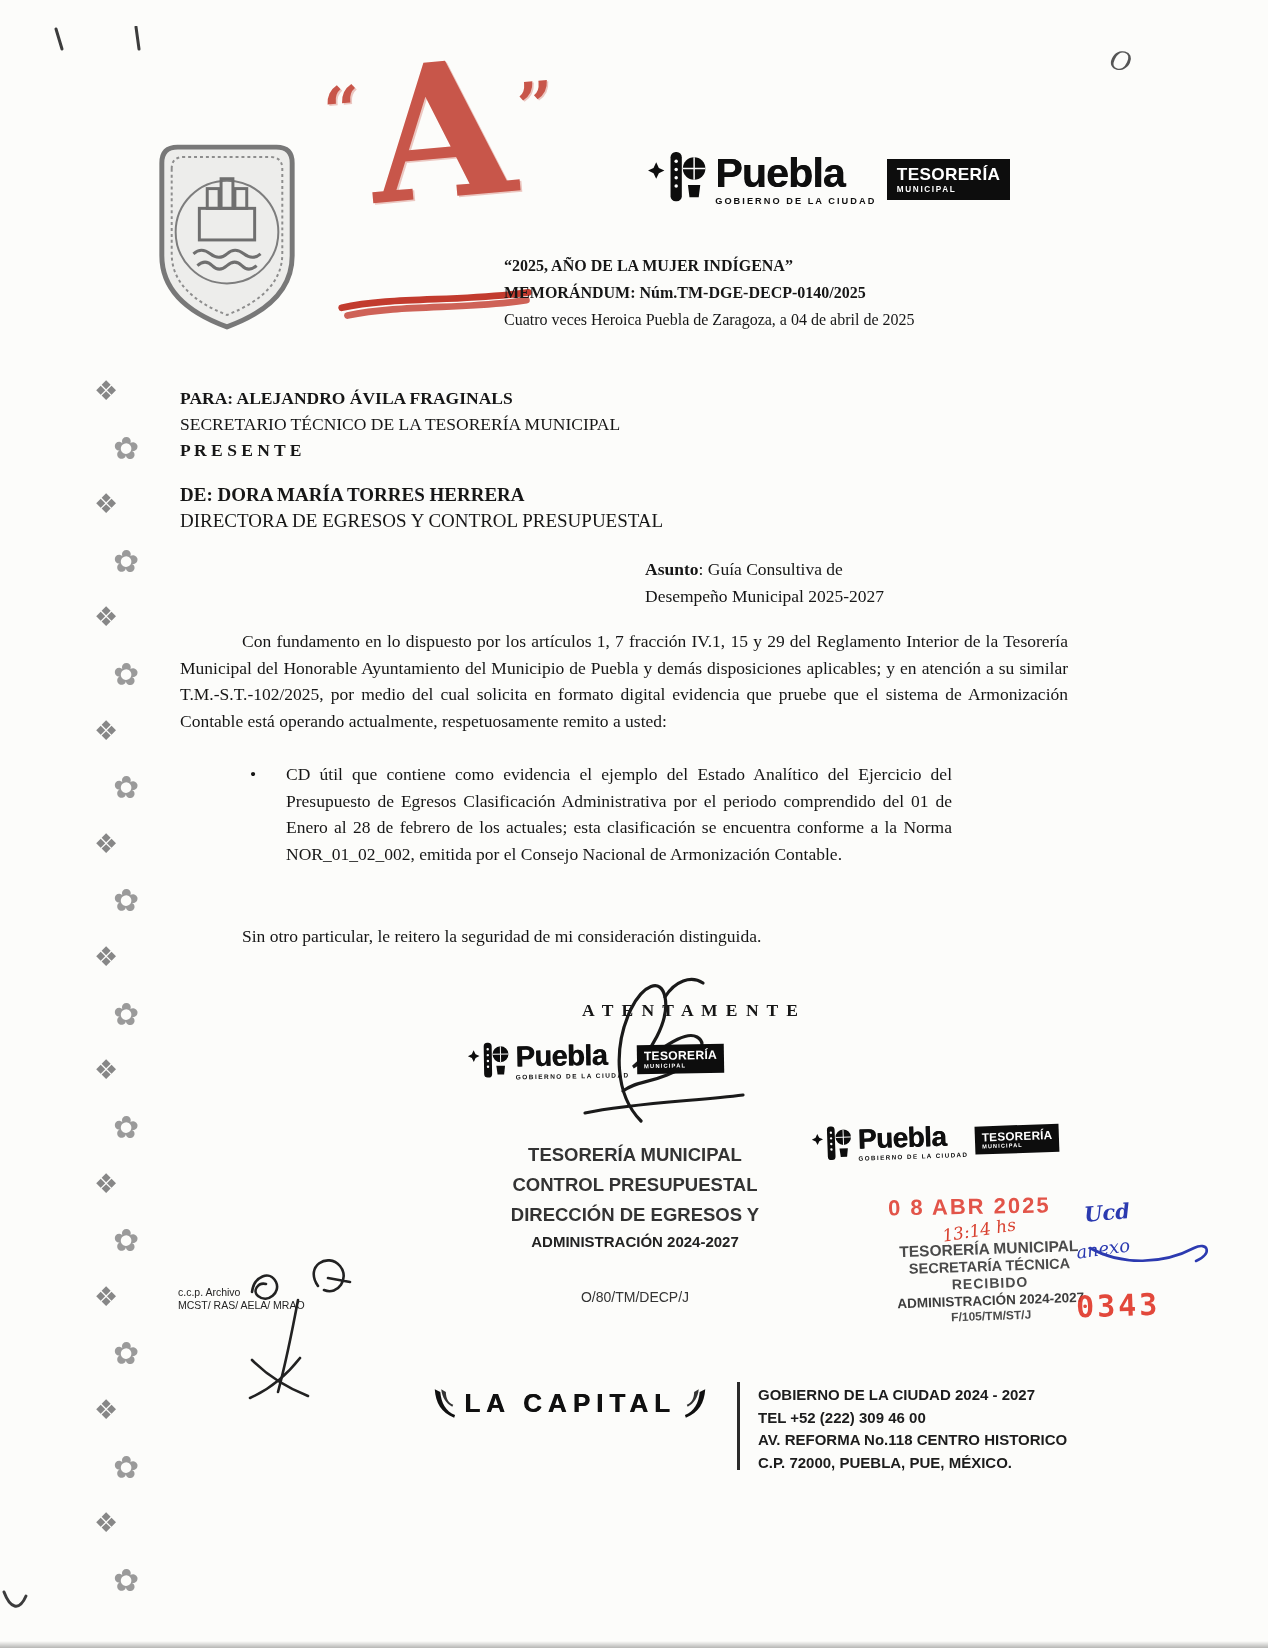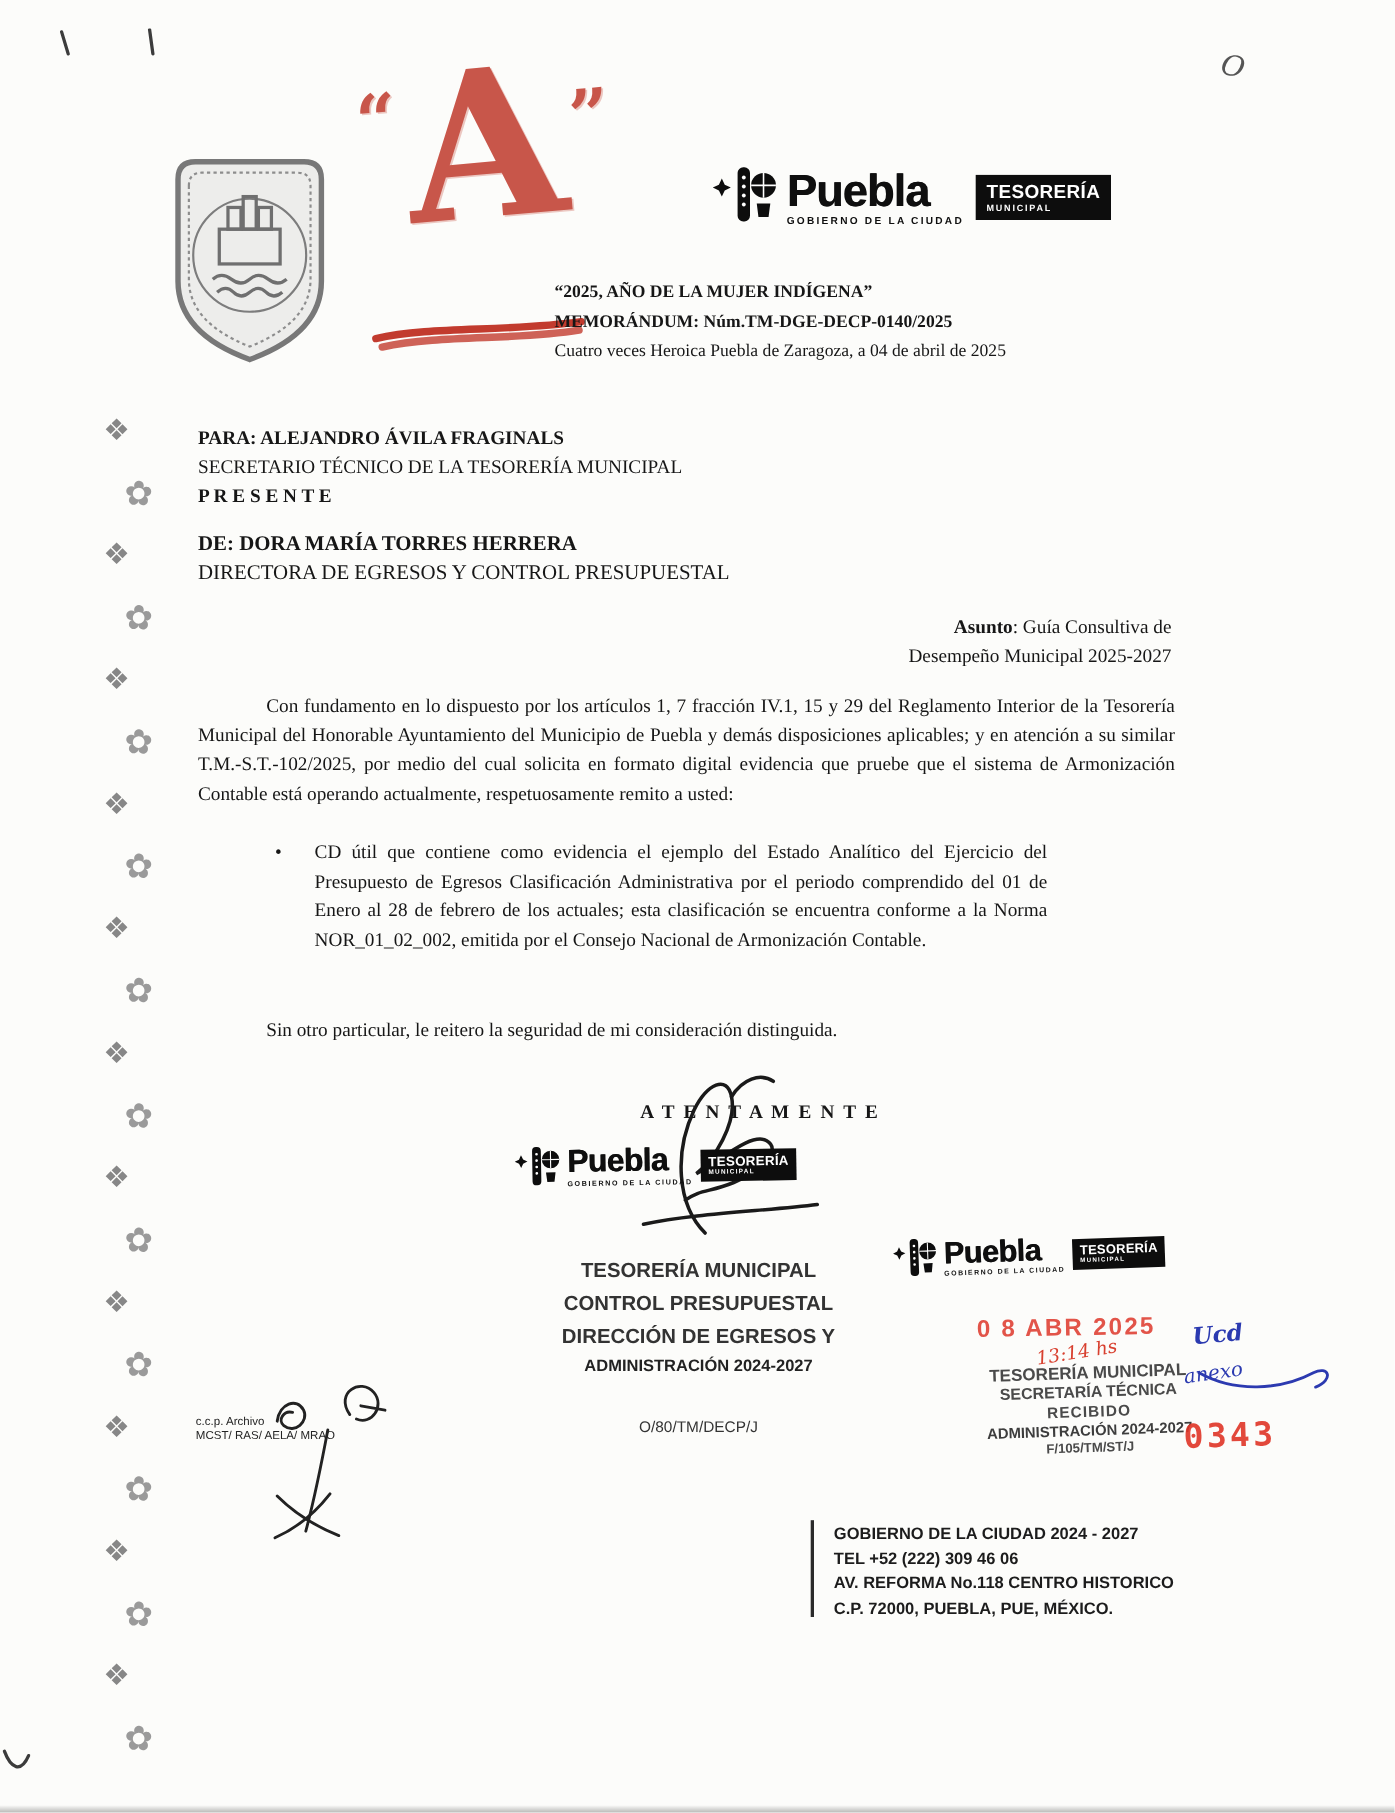--- a/index.html
+++ b/index.html
@@ -70,21 +70,21 @@
     position:absolute; right:204px; top:252px; text-align:left;
     font-size:16px; line-height:27px; width:560px;
   }
   .header-lines .b { font-weight:bold; }
 
   
   .recipient { position:absolute; left:180px; top:385px; font-size:17.5px; line-height:26px; }
   .sender    { position:absolute; left:180px; top:482px; font-size:19px; line-height:26px; }
   .b-line { font-weight:bold; }
   .subject {
-    position:absolute; right:203px; top:556px; text-align:right;
+    position:absolute; right:203px; top:556px; text-align:left;
     font-size:17.5px; line-height:27px; width:420px;
   }
   .paragraph {
     position:absolute; left:180px; top:628px; width:888px;
     font-size:17.5px; line-height:26.5px; text-align:justify; text-indent:62px;
   }
   .bullet-item { position:absolute; left:250px; top:761px; width:702px; display:flex; }
   .bullet-marker { font-size:17.5px; line-height:26.5px; width:36px; flex:none; }
   .bullet-text { font-size:17.5px; line-height:26.5px; text-align:justify; flex:1; }
   .closing { position:absolute; left:242px; top:926px; font-size:17.5px; }
@@ -369,24 +369,35 @@
     <path class="ink-pen" d="M14 42 c2 -16 18 -22 24 -10 c5 10 -8 22 -18 14 c-6 -5 0 -14 8 -12"></path>
     <path class="ink-pen" d="M80 36 c-14 -20 10 -34 22 -20 c10 12 -2 30 -16 24 m4 -12 l22 4"></path>
   </svg>
   <svg class="scribble-2" viewBox="0 0 82 112">
     <path class="ink-pen" d="M52 2 C46 34 40 64 32 94"></path>
     <path class="ink-pen" d="M6 62 C22 78 42 90 62 98"></path>
     <path class="ink-pen" d="M54 60 C40 78 22 92 4 100"></path>
   </svg>
 
   <div class="capital">
+    <div class="capital-top">
+      <svg class="wing" viewBox="0 0 26 36">
+        <path fill="#101010" d="M24 34 C10 28 4 18 3 3 L9 6 C10 18 15 27 25 31 Z"></path>
+        <path fill="#101010" d="M22 22 C15 18 11 12 10 3 L15 6 C15 13 18 18 23 20 Z" opacity=".85"></path>
+      </svg>
+      <span class="capital-l1">LA CAPITAL</span>
+      <svg class="wing right" viewBox="0 0 26 36">
+        <path fill="#101010" d="M24 34 C10 28 4 18 3 3 L9 6 C10 18 15 27 25 31 Z"></path>
+        <path fill="#101010" d="M22 22 C15 18 11 12 10 3 L15 6 C15 13 18 18 23 20 Z" opacity=".85"></path>
+      </svg>
+    </div>
   </div>
 
   <div class="footer-divider"></div>
 
   <div class="footer-address">
     <div>GOBIERNO DE LA CIUDAD 2024 - 2027</div>
-    <div>TEL +52 (222) 309 46 06</div>
+    <div>TEL +52 (222) 309 46 00</div>
     <div>AV. REFORMA No.118 CENTRO HISTORICO</div>
     <div>C.P. 72000, PUEBLA, PUE, MÉXICO.</div>
   </div>
 
 </div>
 
 </body></html>

